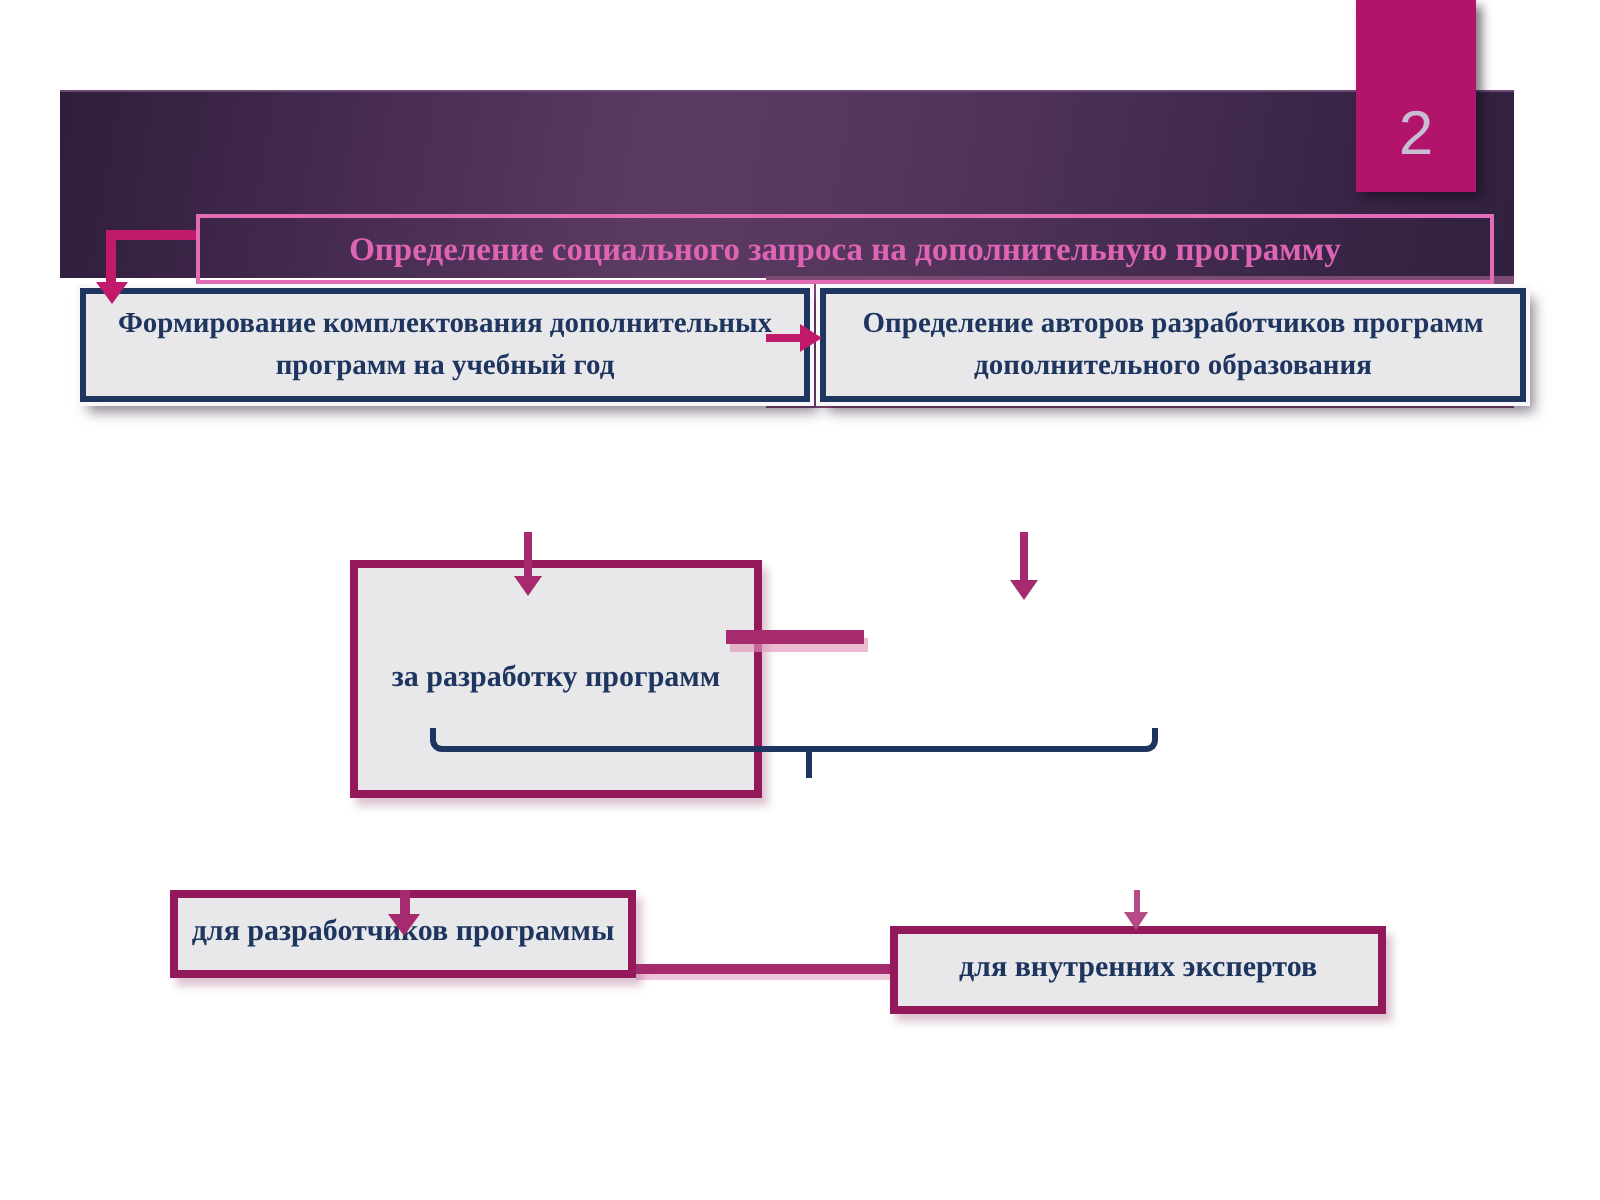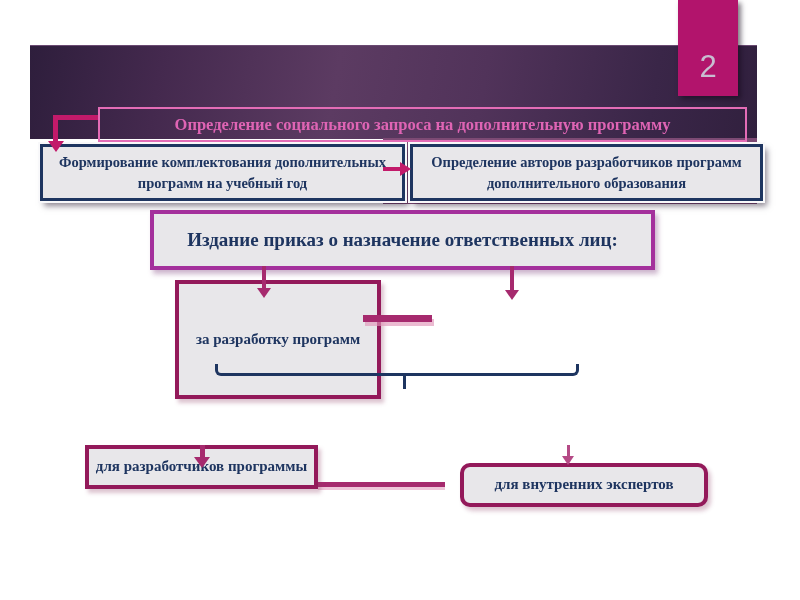--- a/index.html
+++ b/index.html
@@ -93,21 +93,21 @@
     color:var(--navy);font-weight:bold;font-size:14.5px;white-space:nowrap;
   }
   .c-v1{position:absolute;left:200px;top:445px;width:5px;height:14px;background:var(--conn);z-index:3;}
   .c-h1{position:absolute;left:194px;top:457px;z-index:3;width:0;height:0;
     border-left:8px solid transparent;border-right:8px solid transparent;border-top:11px solid var(--conn);}
   .c-v2{position:absolute;left:567px;top:445px;width:3px;height:14px;background:var(--conn2);z-index:3;}
   .c-h2{position:absolute;left:562px;top:456px;z-index:3;width:0;height:0;
     border-left:6px solid transparent;border-right:6px solid transparent;border-top:9px solid var(--conn2);}
   
   .b1{left:85px;top:445px;width:225px;height:36px;}
-  .b2{left:460px;top:463px;width:240px;height:36px;border-radius:10px;}
+  .b2{left:445px;top:463px;width:240px;height:36px;}
   .bot-bar{position:absolute;left:318px;top:482px;width:127px;height:5px;background:var(--conn);
     box-shadow:0 3px 0 rgba(225,150,185,.55);z-index:1;}
 </style>
 </head>
 <body>
 
 <div class="slide">
 
   <div class="band"></div>
   <div class="mauve"></div>
@@ -126,23 +126,20 @@
 
   <div class="navybox nb1">
     <span>Формирование комплектования дополнительных программ на учебный год</span>
   </div>
   <div class="n-arrow"></div>
   <div class="n-head"></div>
   <div class="navybox nb2">
     <span>Определение авторов разработчиков программ дополнительного образования</span>
   </div>
 
-  <div class="order-box">
-    <span>Издание приказ о назначение ответственных лиц:</span>
-  </div>
   <div class="o-v1"></div>
   <div class="o-h1"></div>
   <div class="o-v2"></div>
   <div class="o-h2"></div>
 
   <div class="maroonbox dev">
     <span>за разработку программ</span>
   </div>
   <div class="mid-bar"></div>
 

